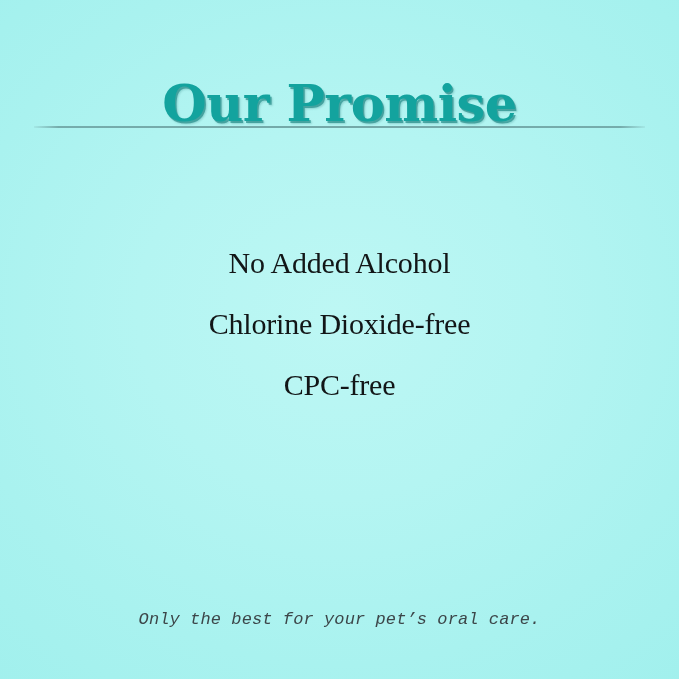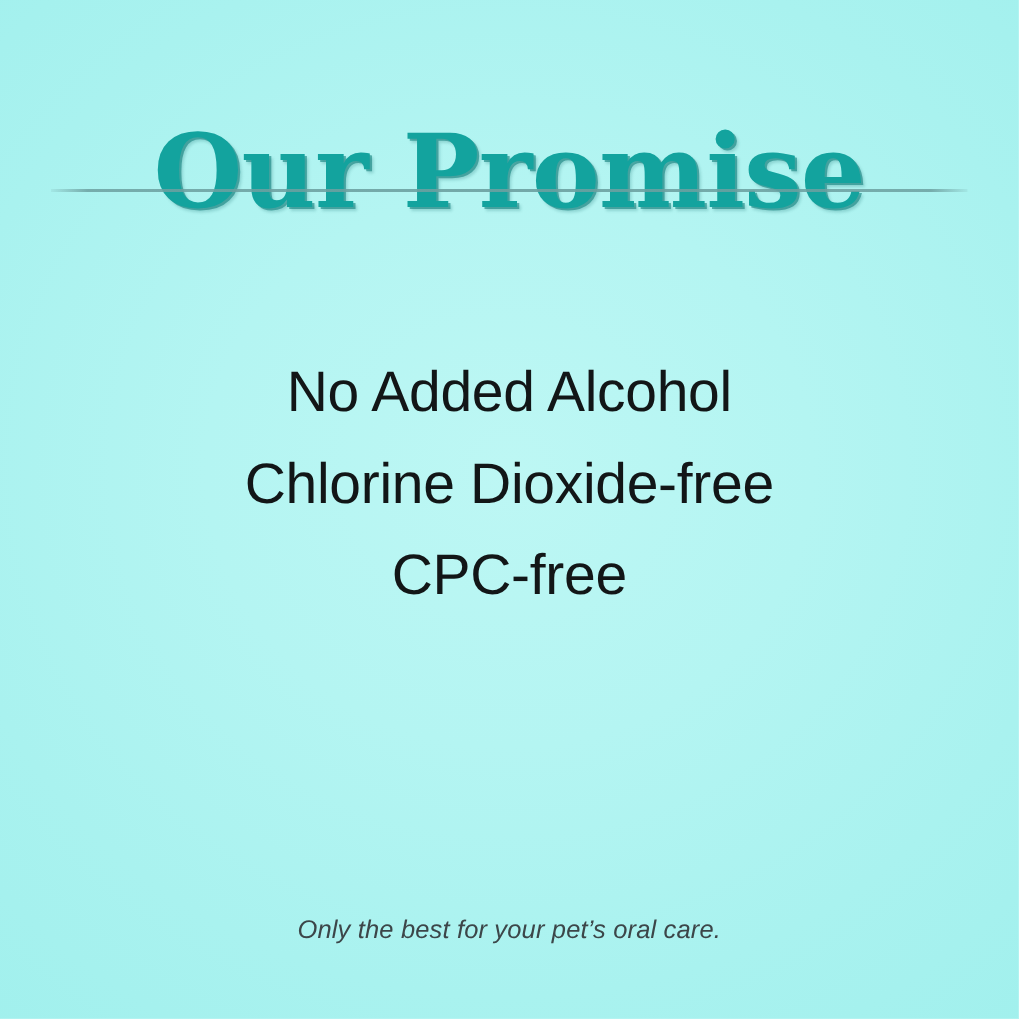--- a/index.html
+++ b/index.html
@@ -38,21 +38,21 @@
   }
 
   #promise-title {
     position: absolute;
     top: 26px;
     left: 0;
     width: 679px;
     text-align: center;
     font-family: "DejaVu Serif", "Liberation Serif", serif;
     font-weight: 700;
-    font-size: 68px;
+    font-size: 51px;
     line-height: 86px;
     letter-spacing: -0.5px;
     color: #13a39e;
     text-shadow: 1.5px 1.5px 0 rgba(10, 120, 116, 0.55),
                  2.5px 2.5px 2px rgba(8, 100, 98, 0.22);
     white-space: nowrap;
   }
 
   #title-divider {
     position: absolute;
@@ -74,37 +74,37 @@
     top: 232px;
     left: 0;
     width: 679px;
     margin: 0;
     padding: 0;
     list-style: none;
     text-align: center;
   }
 
   .claim-item {
-    font-family: Liberation Sans, sans-serif;
+    font-family: Liberation Serif, serif;
     font-weight: 400;
-    font-size: 38px;
+    font-size: 30px;
     line-height: 61px;
     color: #121617;
     letter-spacing: -0.2px;
     white-space: nowrap;
   }
 
   
   #promise-footnote {
     position: absolute;
     top: 608px;
     left: 0;
     width: 679px;
     text-align: center;
-    font-family: Liberation Sans, sans-serif;
+    font-family: Liberation Mono, monospace;
     font-style: italic;
     font-weight: 400;
     font-size: 17px;
     line-height: 24px;
     color: #3c4649;
     letter-spacing: 0.1px;
     white-space: nowrap;
   }
 </style>
 </head>

